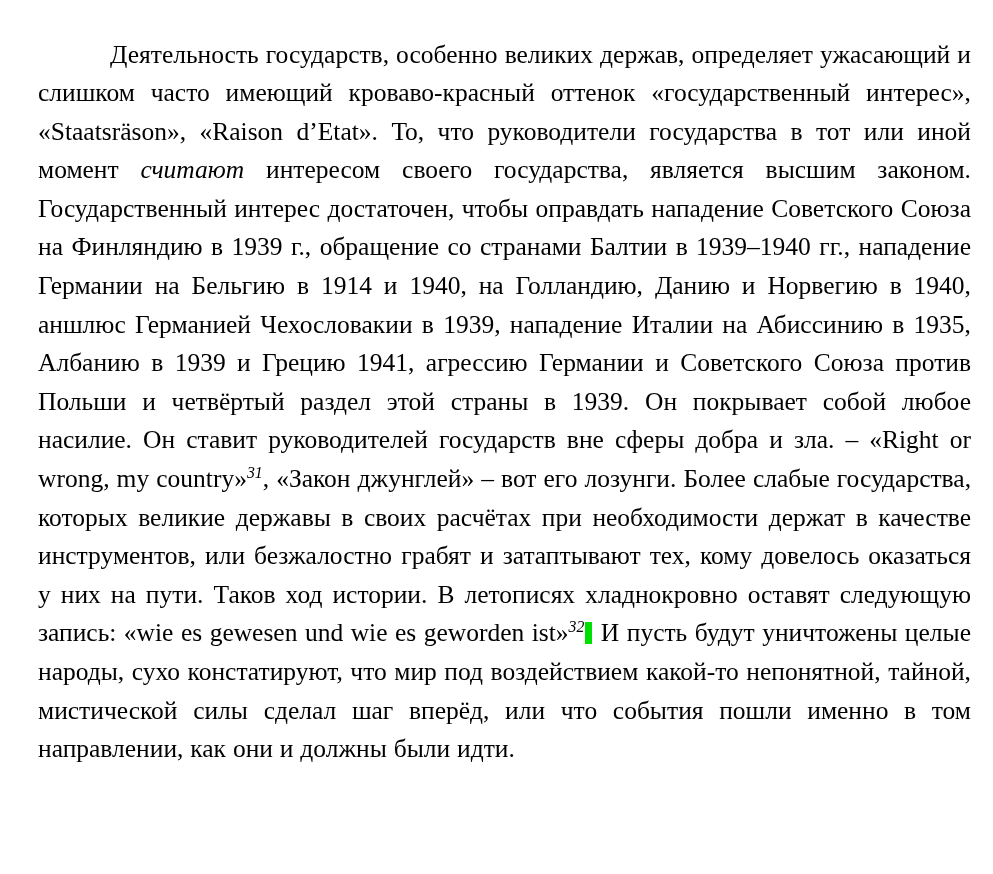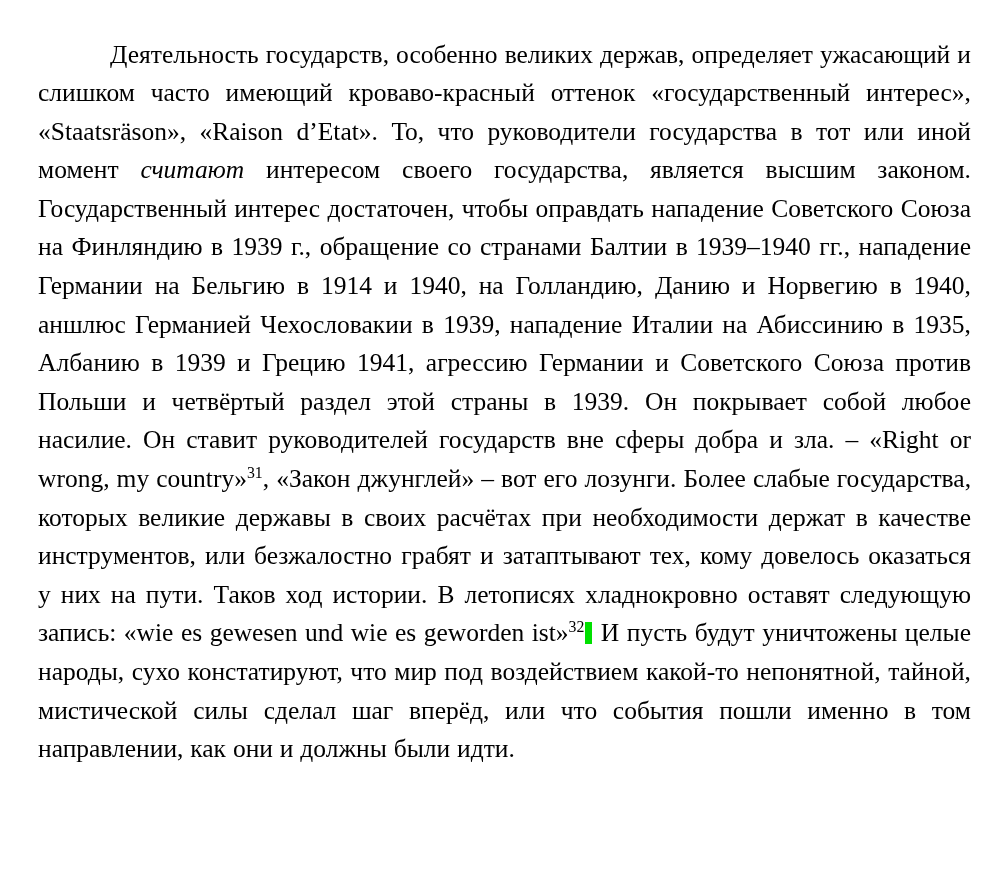--- a/index.html
+++ b/index.html
@@ -30,20 +30,21 @@
     word-spacing: 0.02em;
   }
   .body-text i {
     font-style: italic;
     margin-top: 44px;
   }
   sup.footnote-ref {
     font-size: 0.62em;
     vertical-align: super;
     line-height: 0;
+    font-style: italic;
   }
   .cursor-highlight {
     background: #00e000;
     color: #00e000;
     display: inline-block;
     width: 7px;
     height: 22px;
     vertical-align: -3px;
     margin: 0 1px;
   }

